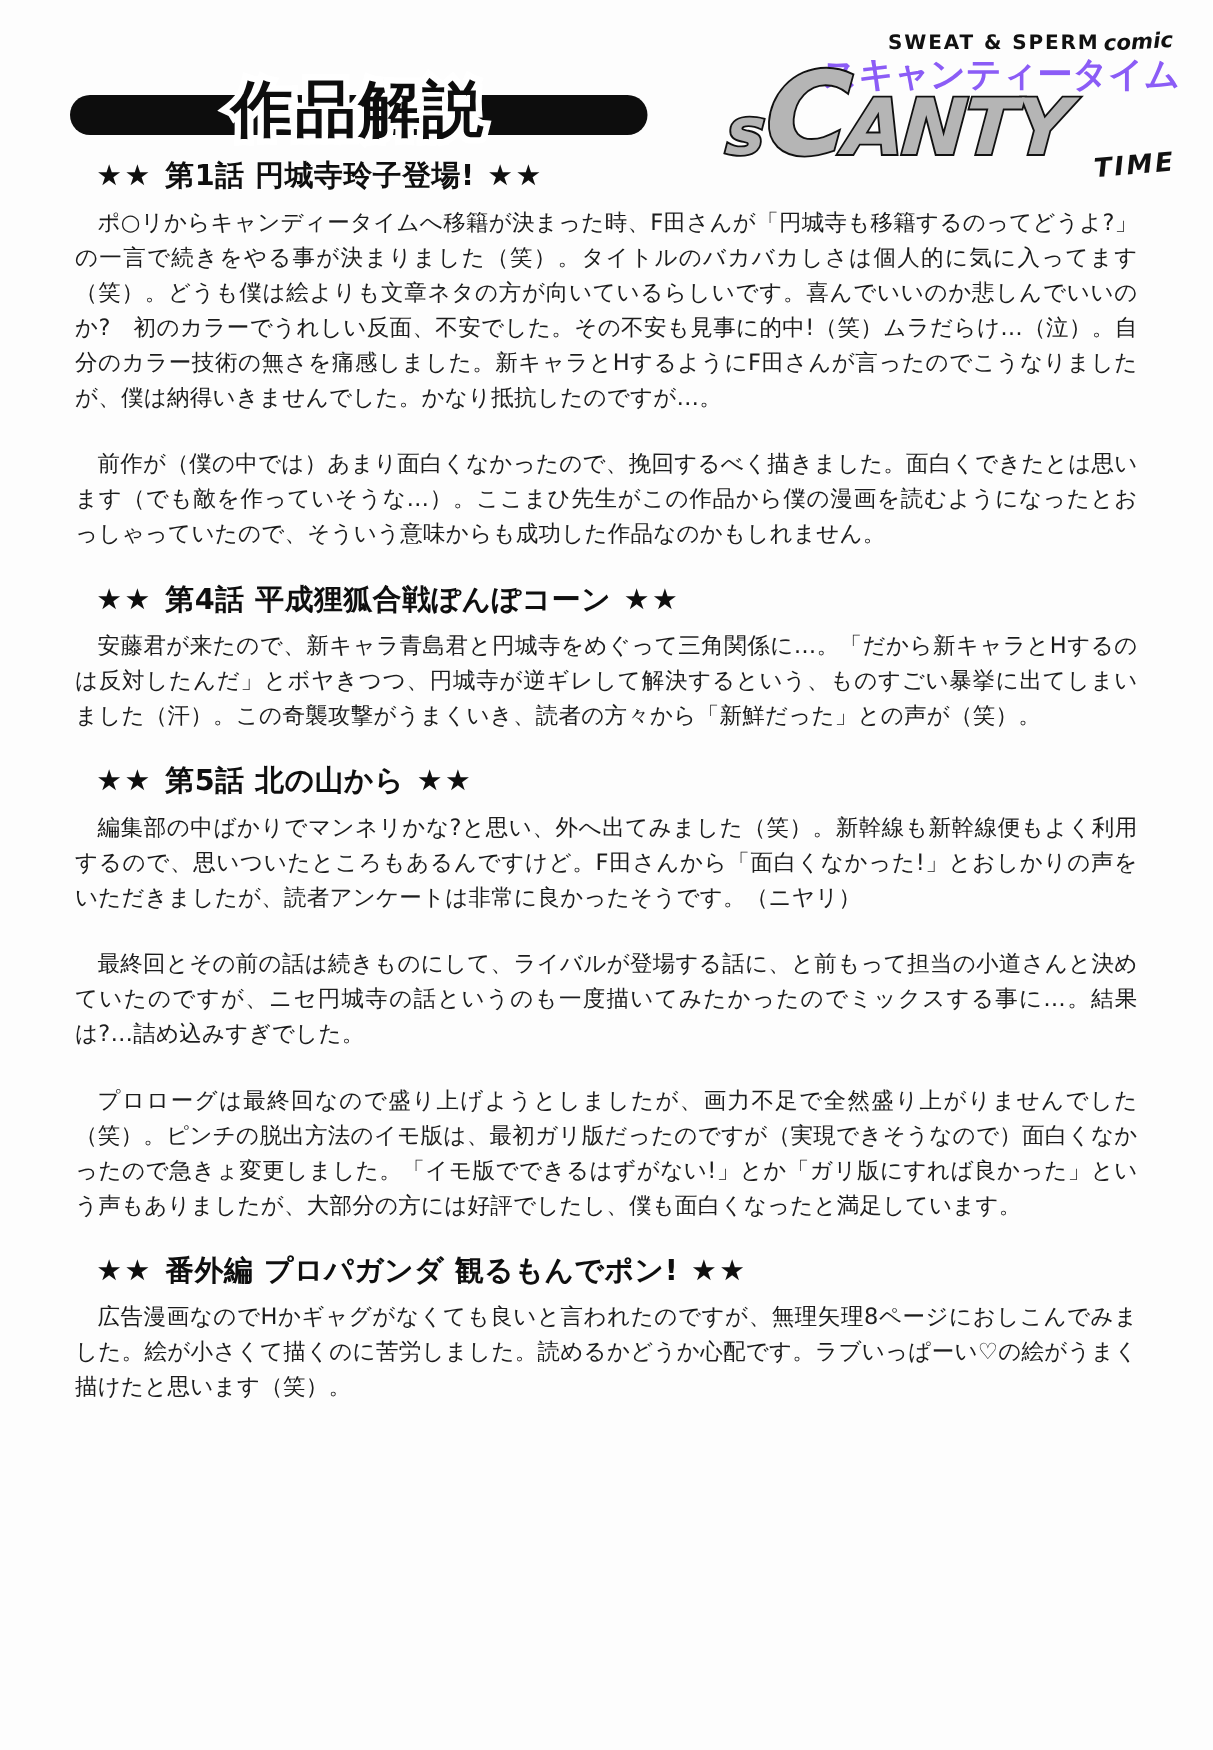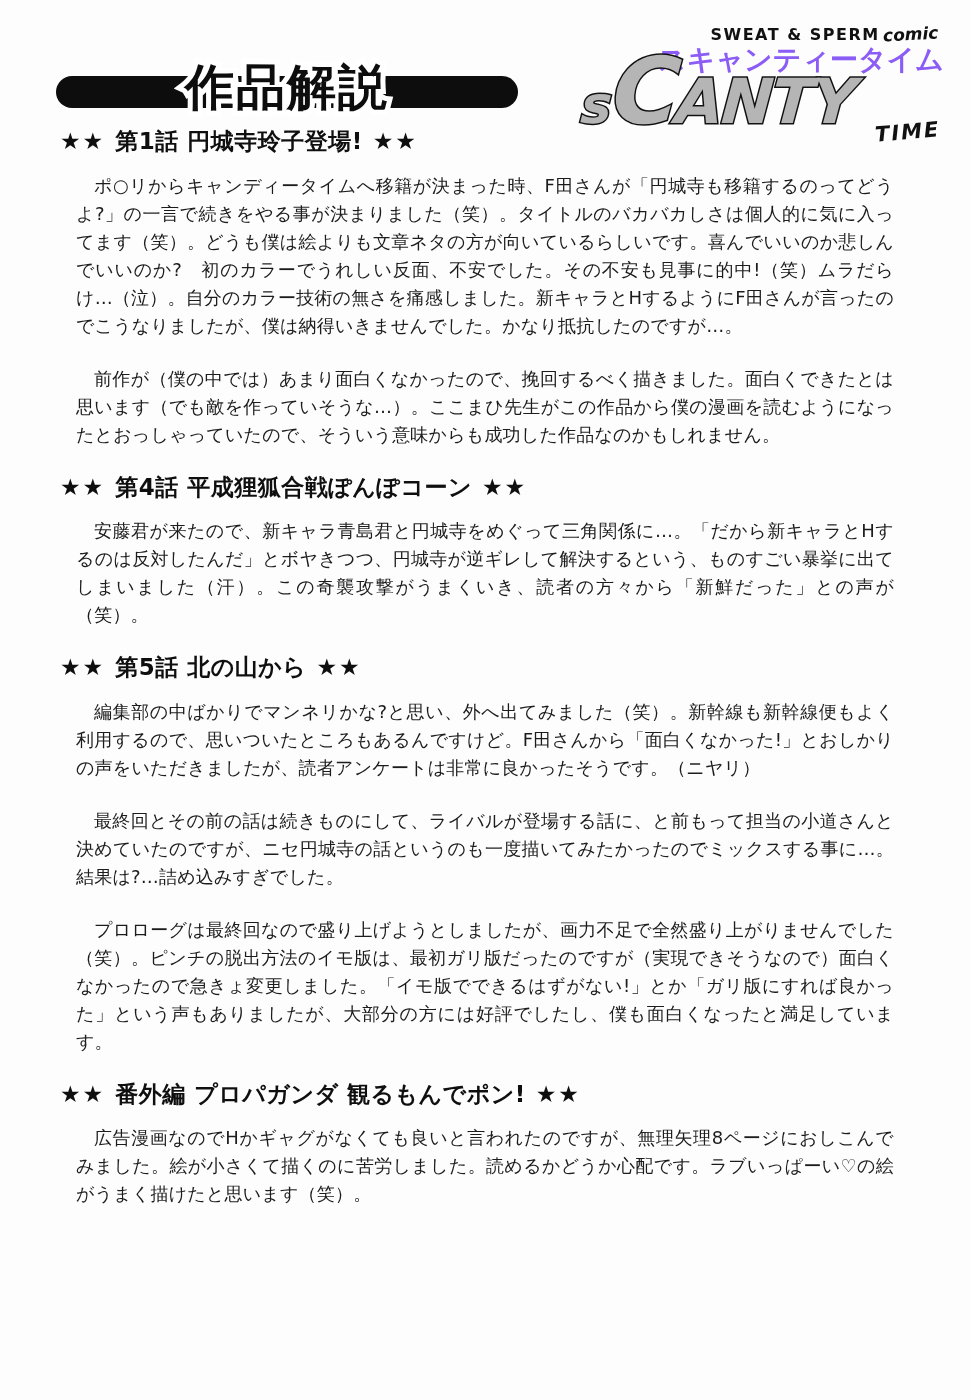--- a/index.html
+++ b/index.html
@@ -130,35 +130,35 @@
   }
 
   
   .content {
     padding: 10px 60px 0 60px;
   }
   .section {
     margin-bottom: 25px;
   }
   .sec-title {
-    margin: 0 0 9px 0;
+    margin: 0 0 9px 17px;
     font-size: 23px;
     font-weight: bold;
     letter-spacing: 0.5px;
     line-height: 1.2;
     color: #0f0f0f;
     white-space: nowrap;
   }
   .sec-title .stars {
     letter-spacing: 2px;
     margin: 0 10px;
   }
   .sec-title .stars:first-child { margin-left: 0; }
   .sec-body {
-    margin: 16px;
+    margin: 0;
     font-size: 18px;
     line-height: 28px;
     text-align: justify;
     text-indent: 1em;
     color: #1c1c1c;
     letter-spacing: 0.2px;
   }
 </style>
 </head>
 <body>

